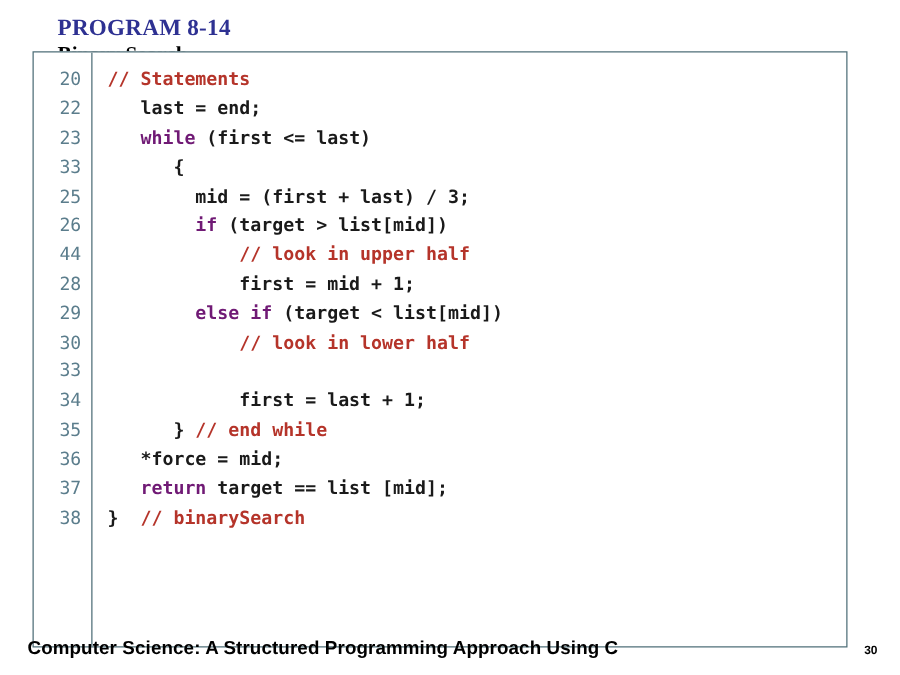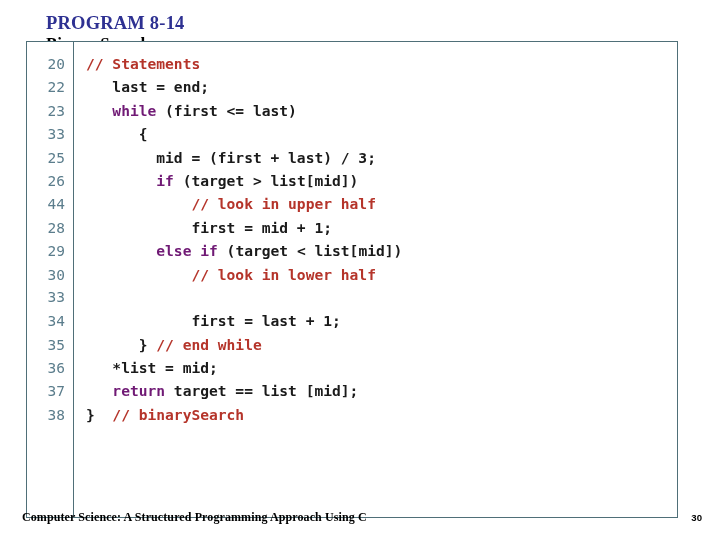--- a/index.html
+++ b/index.html
@@ -105,23 +105,23 @@
   #footer {
     position: absolute;
     left: 22px;
     right: 18px;
     top: 510px;
     display: flex;
     justify-content: space-between;
     align-items: baseline;
   }
   #footer-text {
-    font-family: Liberation Serif, serif;
+    font-family: Liberation Sans, sans-serif;
     font-weight: bold;
-    font-size: 12px;
+    font-size: 15px;
     color: #000000;
     letter-spacing: 0.1px;
   }
   #footer-page {
     font-family: "Liberation Sans", sans-serif;
     font-weight: bold;
     font-size: 9.6px;
     color: #000000;
   }
 </style>
@@ -143,21 +143,21 @@
         <div class="code-row"><span class="line-no">33</span><span class="line-code"><span class="tok-plain">      {</span></span></div>
         <div class="code-row"><span class="line-no">25</span><span class="line-code"><span class="tok-plain">        mid = (first + last) / 3;</span></span></div>
         <div class="code-row"><span class="line-no">26</span><span class="line-code"><span class="tok-plain">        </span><span class="tok-kw">if</span><span class="tok-plain"> (target &gt; list[mid])</span></span></div>
         <div class="code-row"><span class="line-no">44</span><span class="line-code"><span class="tok-plain">            </span><span class="tok-cmt">// look in upper half</span></span></div>
         <div class="code-row"><span class="line-no">28</span><span class="line-code"><span class="tok-plain">            first = mid + 1;</span></span></div>
         <div class="code-row"><span class="line-no">29</span><span class="line-code"><span class="tok-plain">        </span><span class="tok-kw">else if</span><span class="tok-plain"> (target &lt; list[mid])</span></span></div>
         <div class="code-row"><span class="line-no">30</span><span class="line-code"><span class="tok-plain">            </span><span class="tok-cmt">// look in lower half</span></span></div>
         <div class="code-row"><span class="line-no">33</span></div>
         <div class="code-row"><span class="line-no">34</span><span class="line-code"><span class="tok-plain">            first = last + 1;</span></span></div>
         <div class="code-row"><span class="line-no">35</span><span class="line-code"><span class="tok-plain">      } </span><span class="tok-cmt">// end while</span></span></div>
-        <div class="code-row"><span class="line-no">36</span><span class="line-code"><span class="tok-plain">   *list = mid;</span></span></div>
+        <div class="code-row"><span class="line-no">36</span><span class="line-code"><span class="tok-plain">   *force = mid;</span></span></div>
         <div class="code-row"><span class="line-no">37</span><span class="line-code"><span class="tok-plain">   </span><span class="tok-kw">return</span><span class="tok-plain"> target == list [mid];</span></span></div>
         <div class="code-row"><span class="line-no">38</span><span class="line-code"><span class="tok-plain">}  </span><span class="tok-cmt">// binarySearch</span></span></div>
       </div>
   </div>
 </div>
 
 <div id="footer">
   <span id="footer-text">Computer Science: A Structured Programming Approach Using C</span>
   <span id="footer-page">30</span>
 </div>

